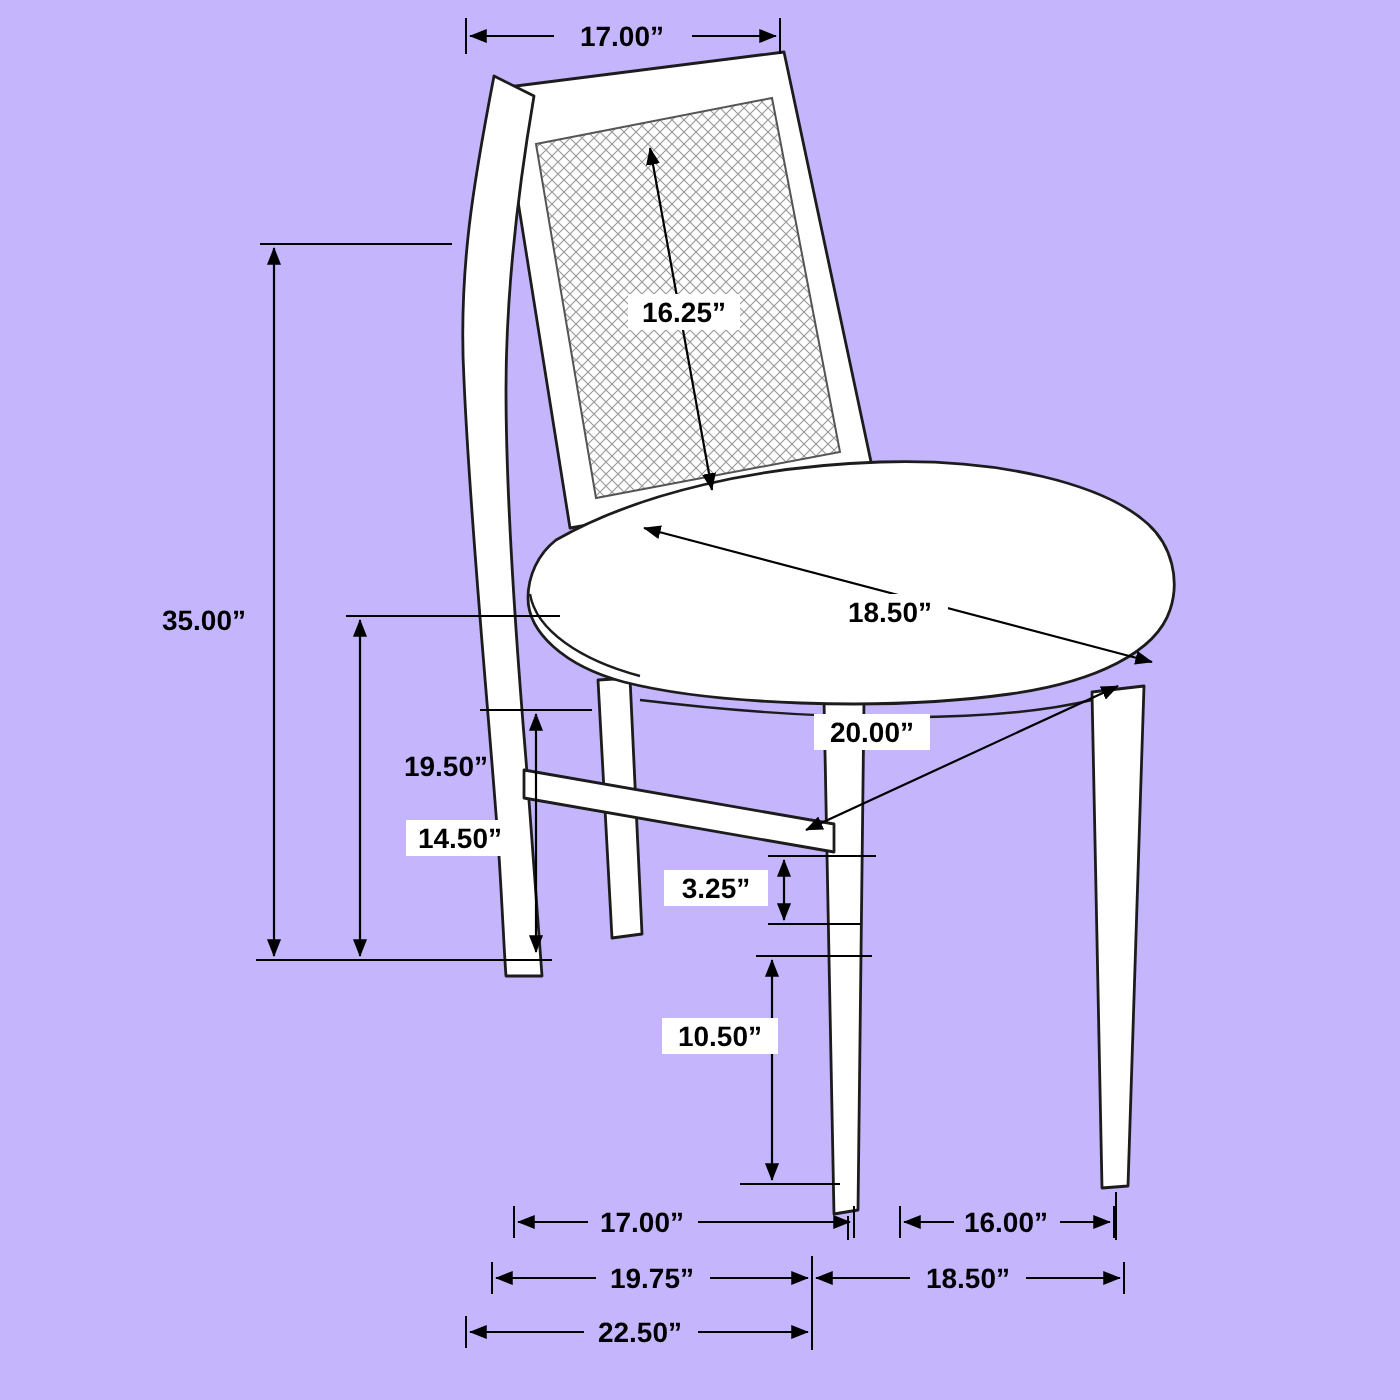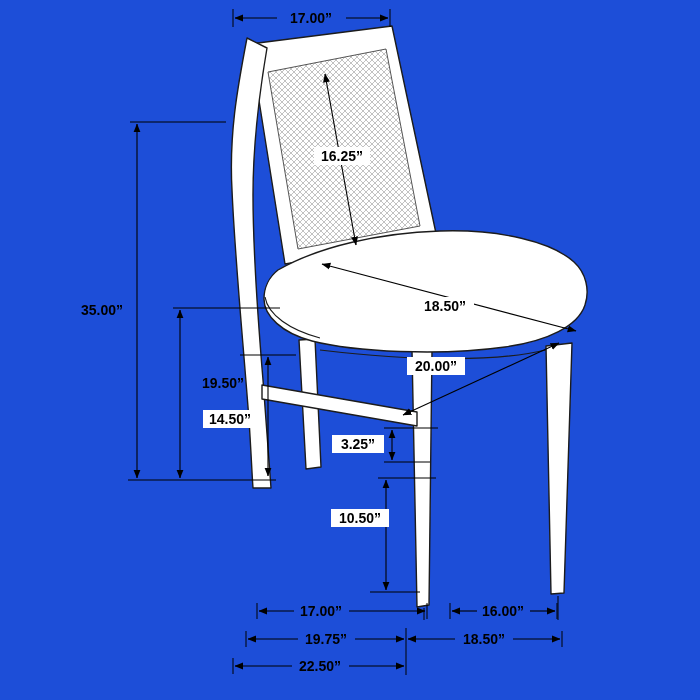--- a/index.html
+++ b/index.html
@@ -1,16 +1,16 @@
 <!DOCTYPE html>
 <html><head>
 <meta charset="utf-8">
 <style>
   html,body{margin:0;padding:0;background:#ffffff;}
-  .stage{position:relative;width:700px;height:700px;background:#1d4ed8;overflow:hidden;}
+  .stage{position:relative;width:700px;height:700px;background:#c4b5fd;overflow:hidden;}
   .dim-text{font-family:"Liberation Sans",sans-serif;font-size:14px;font-weight:bold;fill:#000;text-anchor:middle;}
   .line{stroke:#000;stroke-width:1.1;fill:none;}
   .tick{stroke:#000;stroke-width:1;fill:none;}
   .chair{stroke:#1c1c1c;stroke-width:1.4;fill:#ffffff;stroke-linejoin:round;}
   .chair-line{stroke:#1c1c1c;stroke-width:1.2;fill:none;}
   .cane{stroke:#555;stroke-width:1;fill:url(#canePat);}
   .labelbg{fill:#ffffff;}
 </style>
 </head>
 <body>

